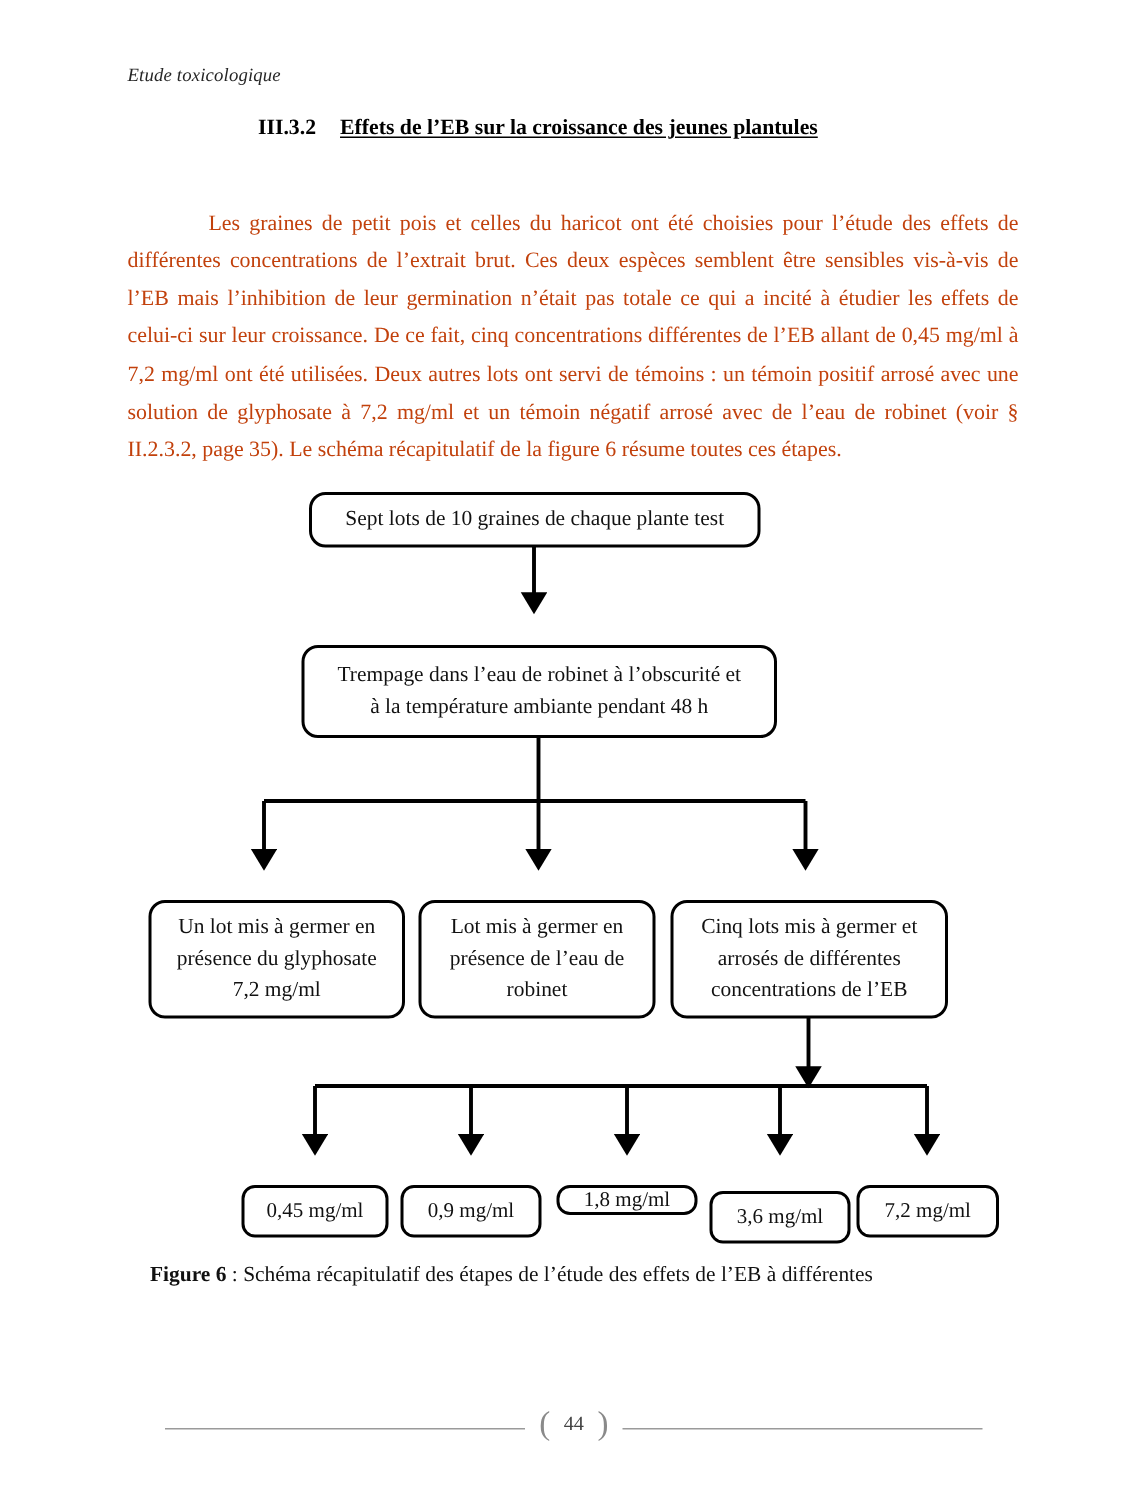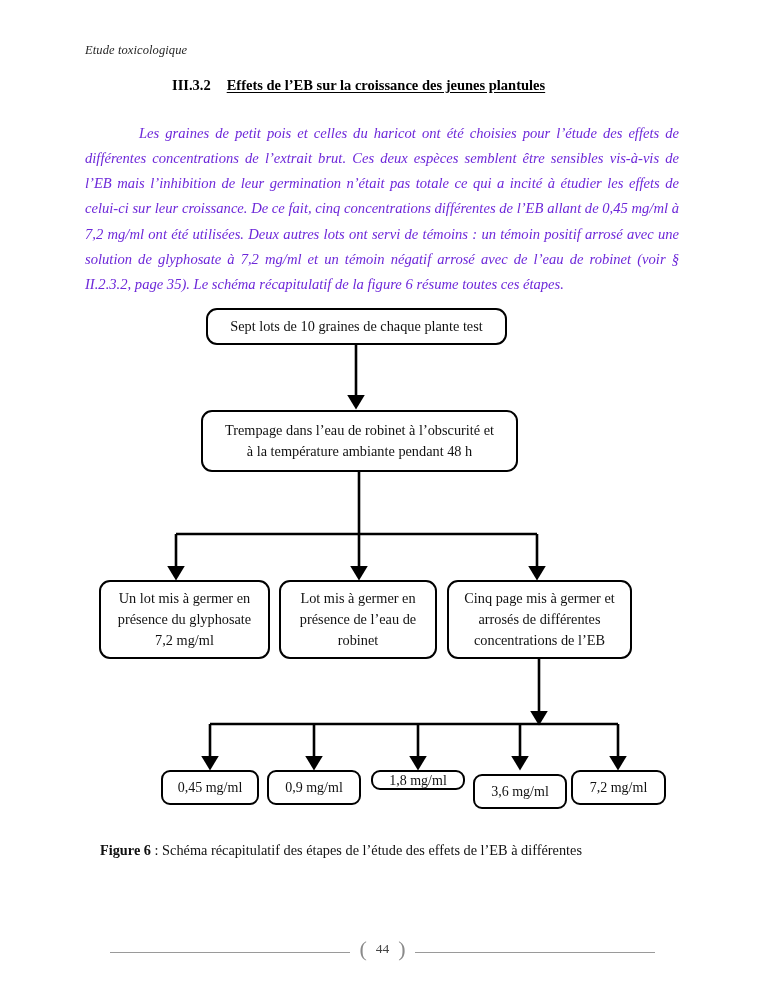--- a/index.html
+++ b/index.html
@@ -25,48 +25,48 @@
   .section-heading {
     position:absolute; left:172px; top:77px;
     font-size:14.5px; font-weight:bold; color:#000;
     white-space:nowrap;
   }
   .section-heading .num { text-decoration:none; padding-right:16px; }
   .section-heading .ttl { text-decoration:underline; text-underline-offset:2px; }
 
   
   .body-para {
-    position:absolute; left:85px; top:106px;
+    position:absolute; left:85px; top:122px;
     width:594px;
     font-size:14.6px;
     line-height:25.3px;
     text-align:justify;
     text-indent:54px;
-    color:#6d28d9;
+    color:#c2410c;
     hyphens:none;
-    font-style:italic;
   }
 
   
   .flow { position:absolute; left:0; top:0; width:765px; height:990px; pointer-events:none; }
   .flow-svg { position:absolute; left:0; top:0; }
 
   .node {
     position:absolute;
     box-sizing:border-box;
     border:2px solid #000;
     border-radius:11px;
     background:#fff;
     display:flex; align-items:center; justify-content:center;
     text-align:center;
     font-size:14.3px;
     line-height:21px;
     color:#111;
     padding:3px 8px;
     white-space:pre-line;
+    margin-top:20px;
   }
   .node.small { font-size:14px; border-radius:9px; }
 
   #node-seeds      { left:206px; top:308px;  width:301px; height:37px; }
   #node-soak       { left:201px; top:410px;  width:317px; height:62px; }
   #node-glyphosate { left:99px;  top:580px;  width:171px; height:79px; }
   #node-water      { left:279px; top:580px;  width:158px; height:79px; }
   #node-eb         { left:447px; top:580px;  width:185px; height:79px; }
 
   #dose-0  { left:161px; top:770px; width:98px; height:35px; }
@@ -153,21 +153,21 @@
 à la température ambiante pendant 48 h</div>
 
   <div class="node" id="node-glyphosate">Un lot mis à germer en
 présence du glyphosate
 7,2 mg/ml</div>
 
   <div class="node" id="node-water">Lot mis à germer en
 présence de l’eau de
 robinet</div>
 
-  <div class="node" id="node-eb">Cinq page mis à germer et
+  <div class="node" id="node-eb">Cinq lots mis à germer et
 arrosés de différentes
 concentrations de l’EB</div>
 
   <div class="node small" id="dose-0">0,45 mg/ml</div>
   <div class="node small" id="dose-1">0,9 mg/ml</div>
   <div class="node small" id="dose-2">1,8 mg/ml</div>
   <div class="node small" id="dose-3">3,6 mg/ml</div>
   <div class="node small" id="dose-4">7,2 mg/ml</div>
 
   <div class="figure-caption">

